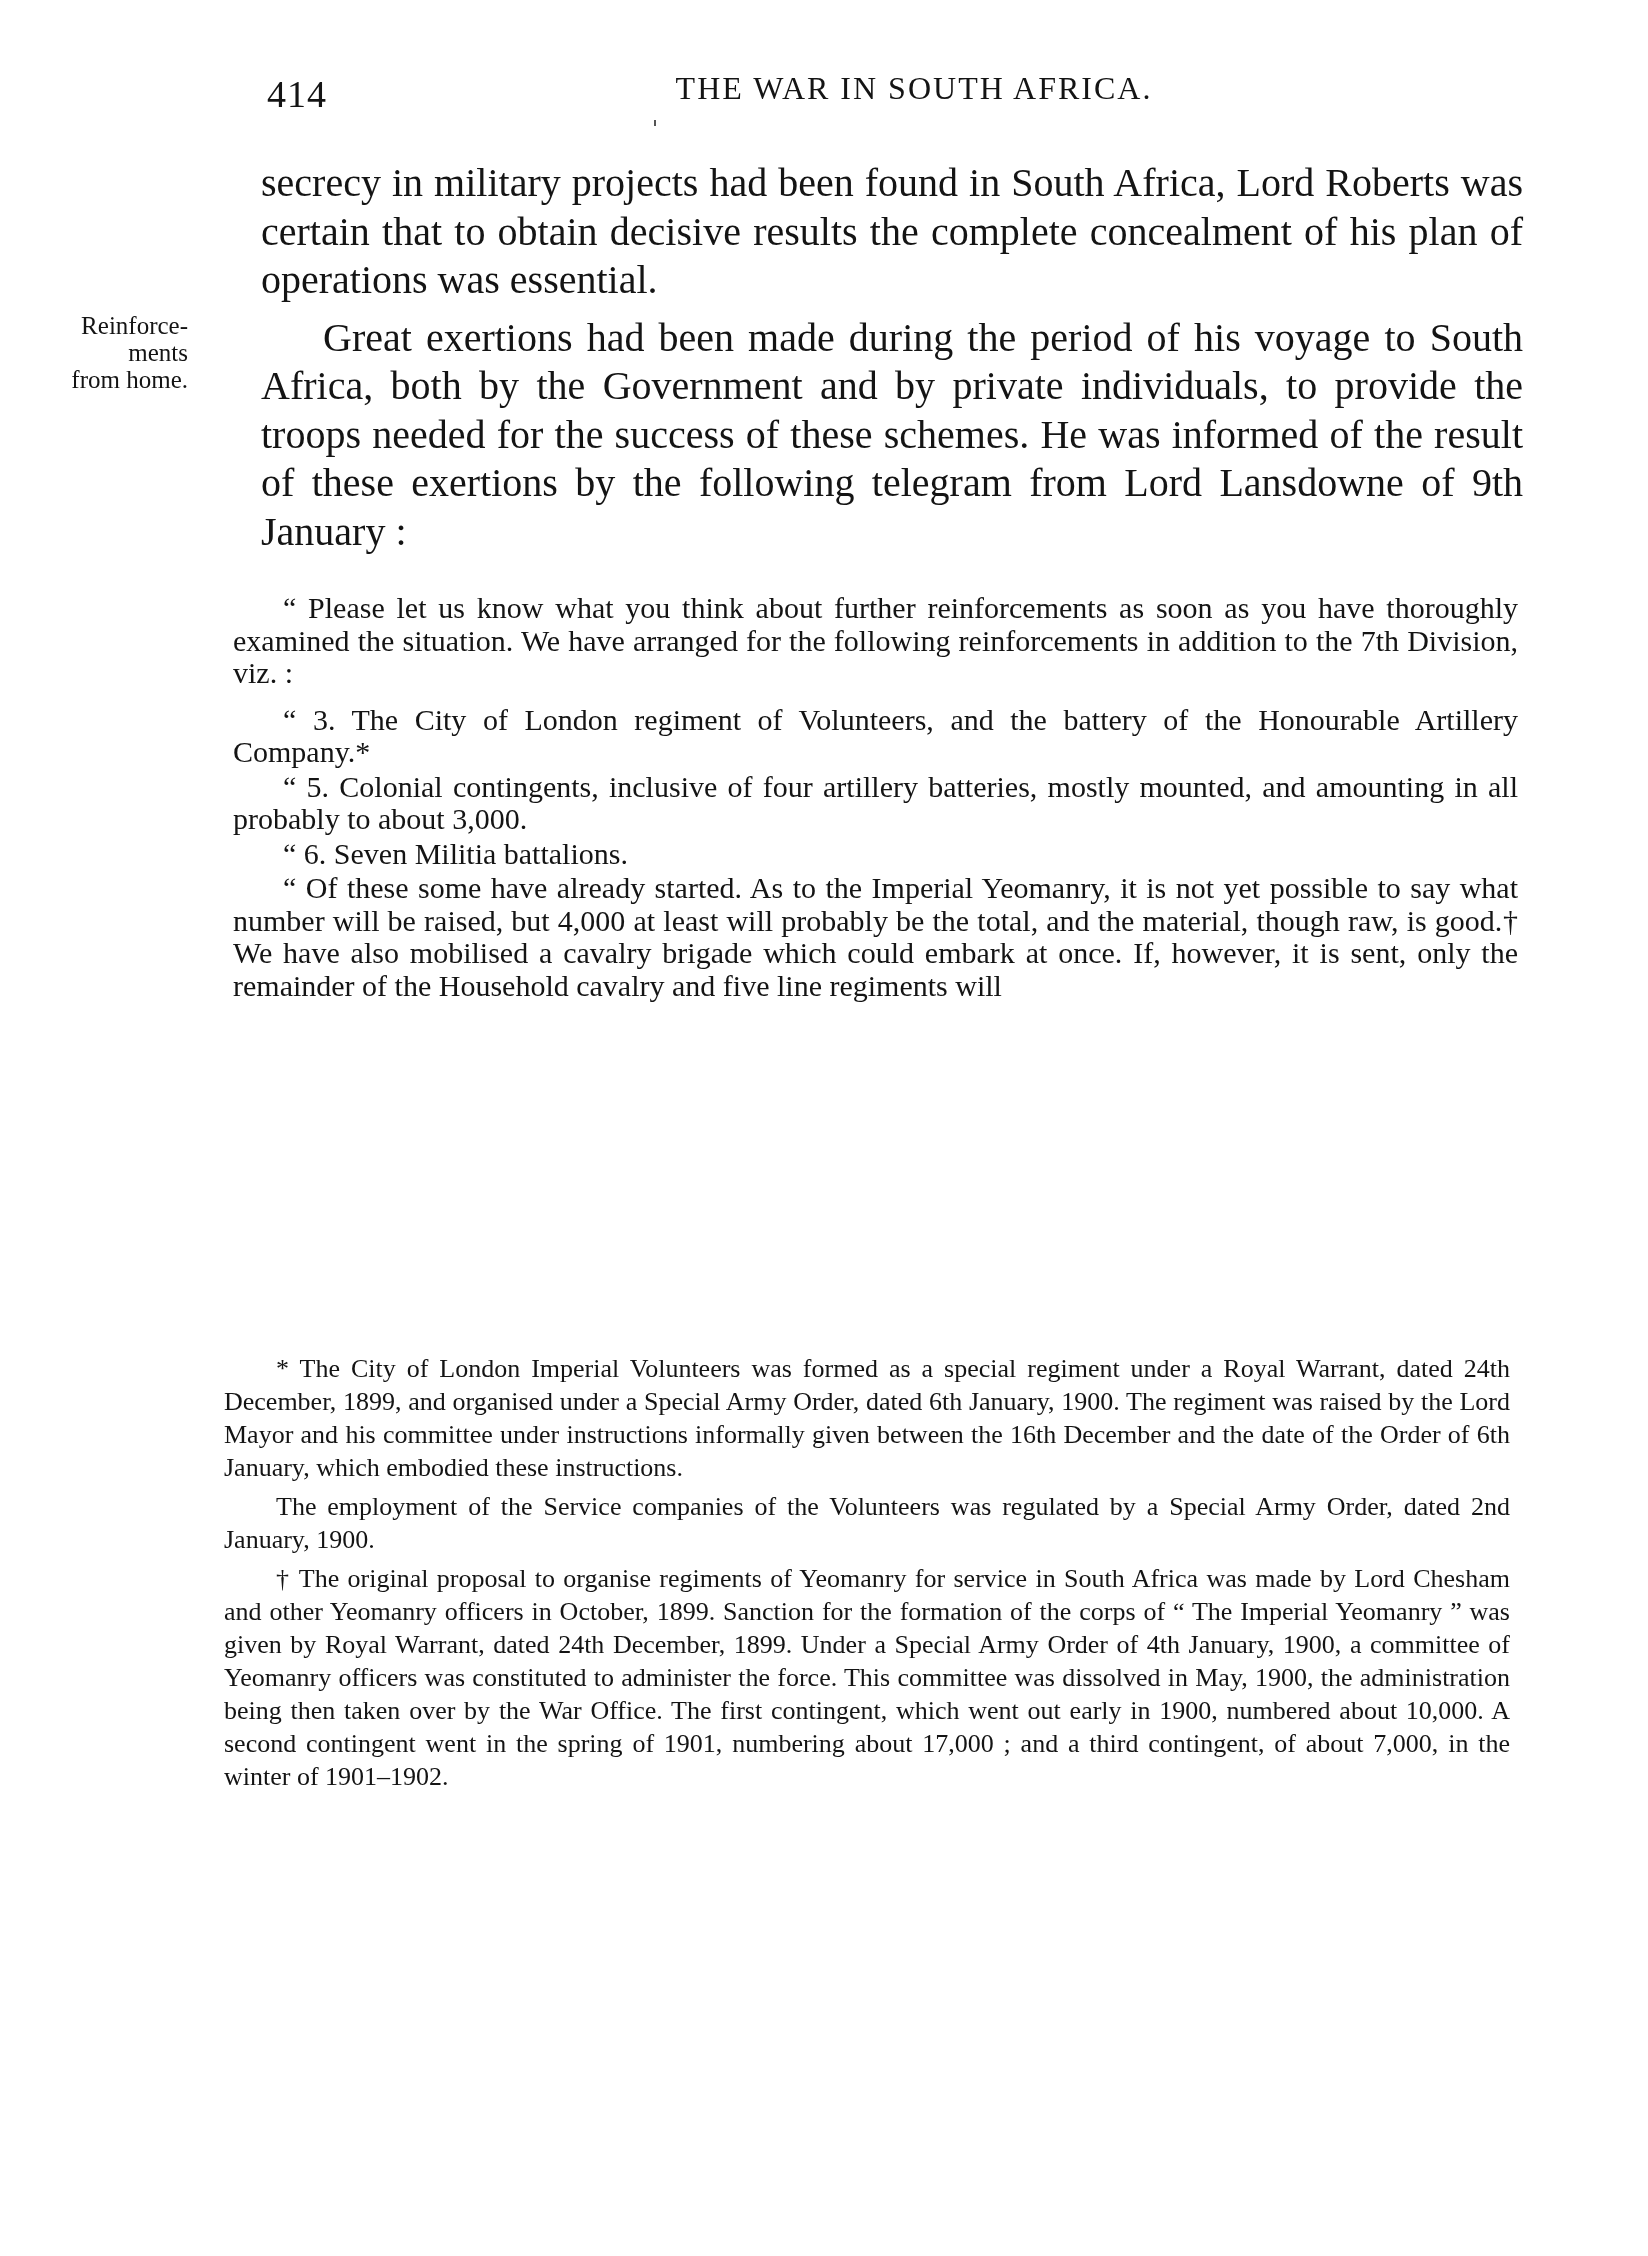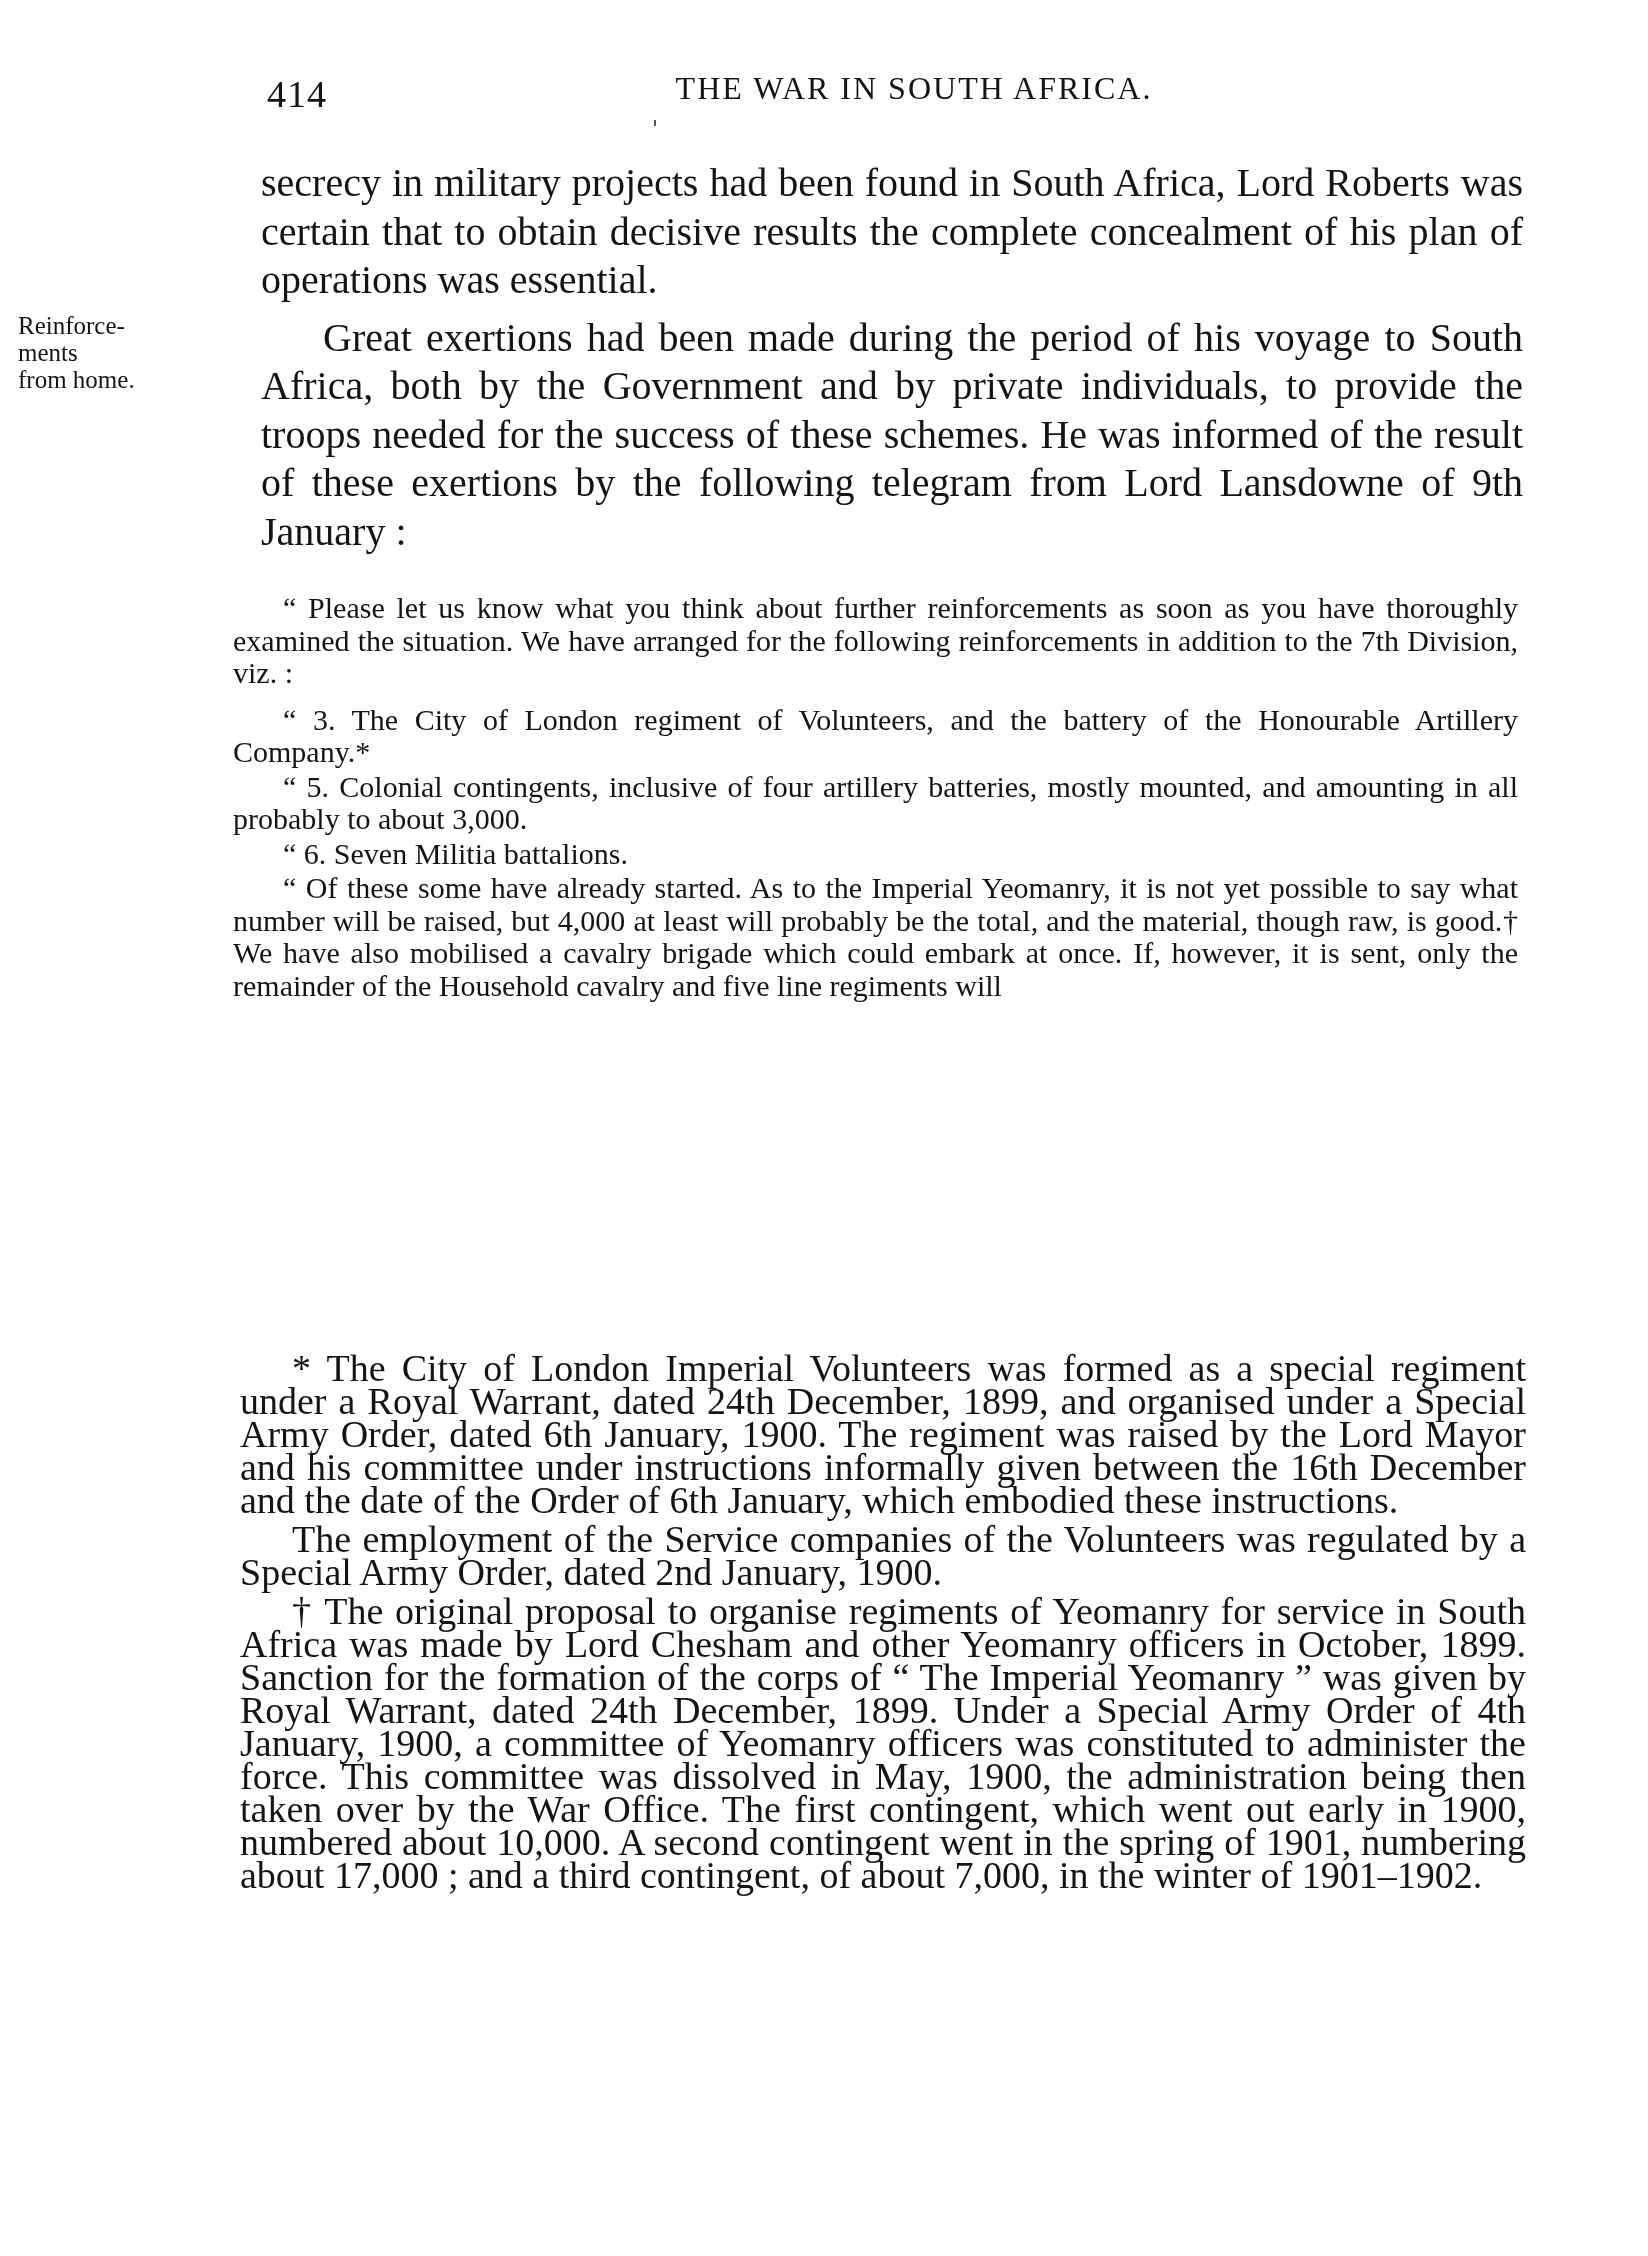--- a/index.html
+++ b/index.html
@@ -5,32 +5,32 @@
   html, body { margin: 0; padding: 0; background: #ffffff; }
   body {
     width: 1648px; height: 2256px; position: relative; overflow: hidden;
     font-family: "Liberation Serif", "DejaVu Serif", serif; color: #141414;
   }
   .header { position: absolute; top: 68px; left: 264px; width: 1280px; height: 52px; }
   .page-num { position: absolute; left: 3px; top: 4px; font-size: 38px; letter-spacing: 1px; }
   .running-title { position: absolute; left: 0; width: 1300px; text-align: center; top: 2px; font-size: 32px; letter-spacing: 2px; }
   .tick-mark { position: absolute; left: 390px; top: 52px; width: 2px; height: 6px; background: #555; }
 
-  .margin-note { position: absolute; left: 18px; top: 312px; width: 170px; font-size: 25px; line-height: 27px; }
+  .margin-note { position: absolute; left: 18px; top: 312px; width: 170px; font-size: 25px; line-height: 27px; text-align: right; }
   .margin-note span { display: block; }
 
   .body-text { position: absolute; left: 252px; width: 1280px; top: 150px; font-size: 40px; line-height: 48.5px; text-align: justify; }
   .body-text p { margin: 9px; }
   .body-text p.indent { text-indent: 62px; }
 
   .quote { position: absolute; left: 233px; width: 1285px; top: 592px; font-size: 30px; line-height: 32.5px; text-align: justify; }
   .quote p { margin: 0 0 2px 0; text-indent: 50px; }
   .quote p.main { margin-bottom: 14px; }
 
-  .footnotes { position: absolute; left: 240px; width: 1286px; top: 1352px; font-size: 38px; line-height: 33px; text-align: justify; }
+  .footnotes { position: absolute; left: 224px; width: 1286px; top: 1352px; font-size: 26px; line-height: 33px; text-align: justify; }
   .footnotes p { margin: 0 0 6px 0; text-indent: 52px; }
 </style>
 </head>
 <body>
 
 <div class="header">
   <span class="page-num">414</span>
   <span class="running-title">THE WAR IN SOUTH AFRICA.</span>
   <span class="tick-mark"></span>
 </div>

